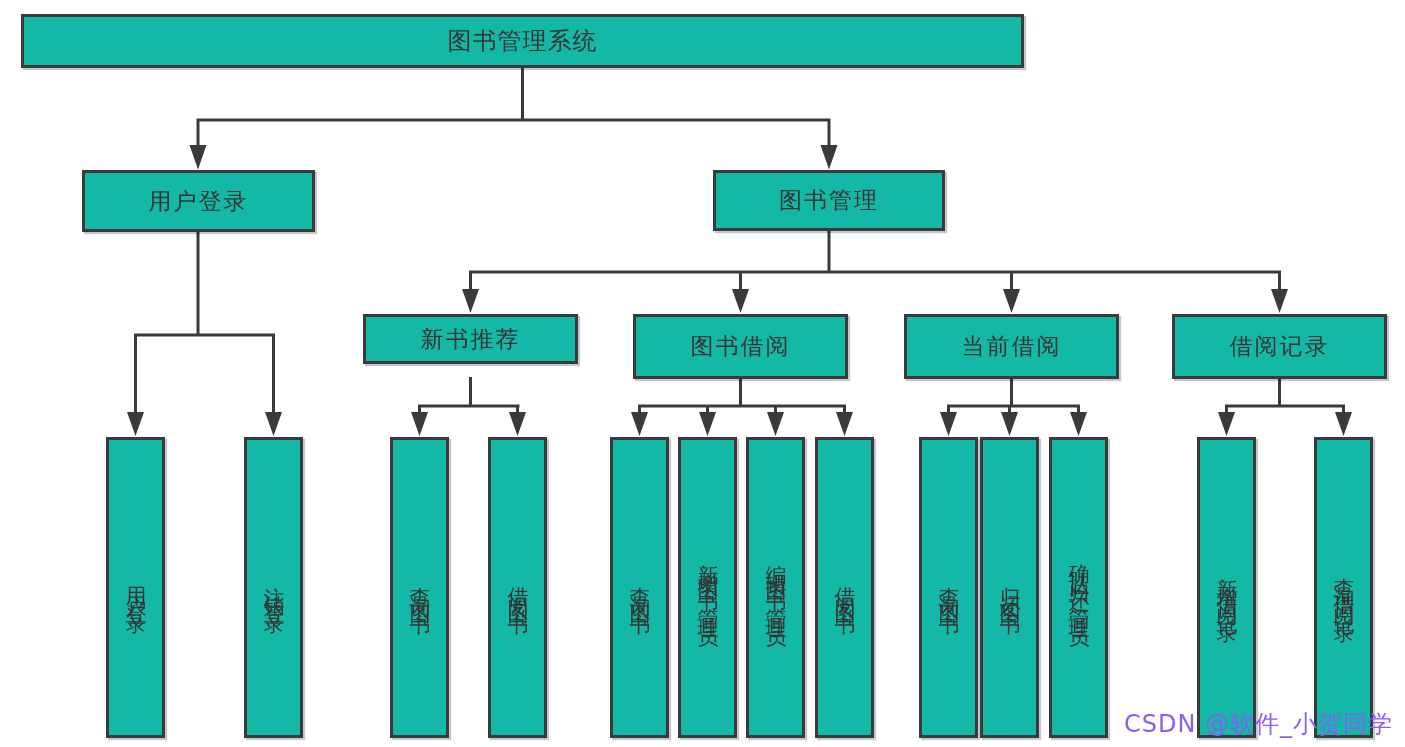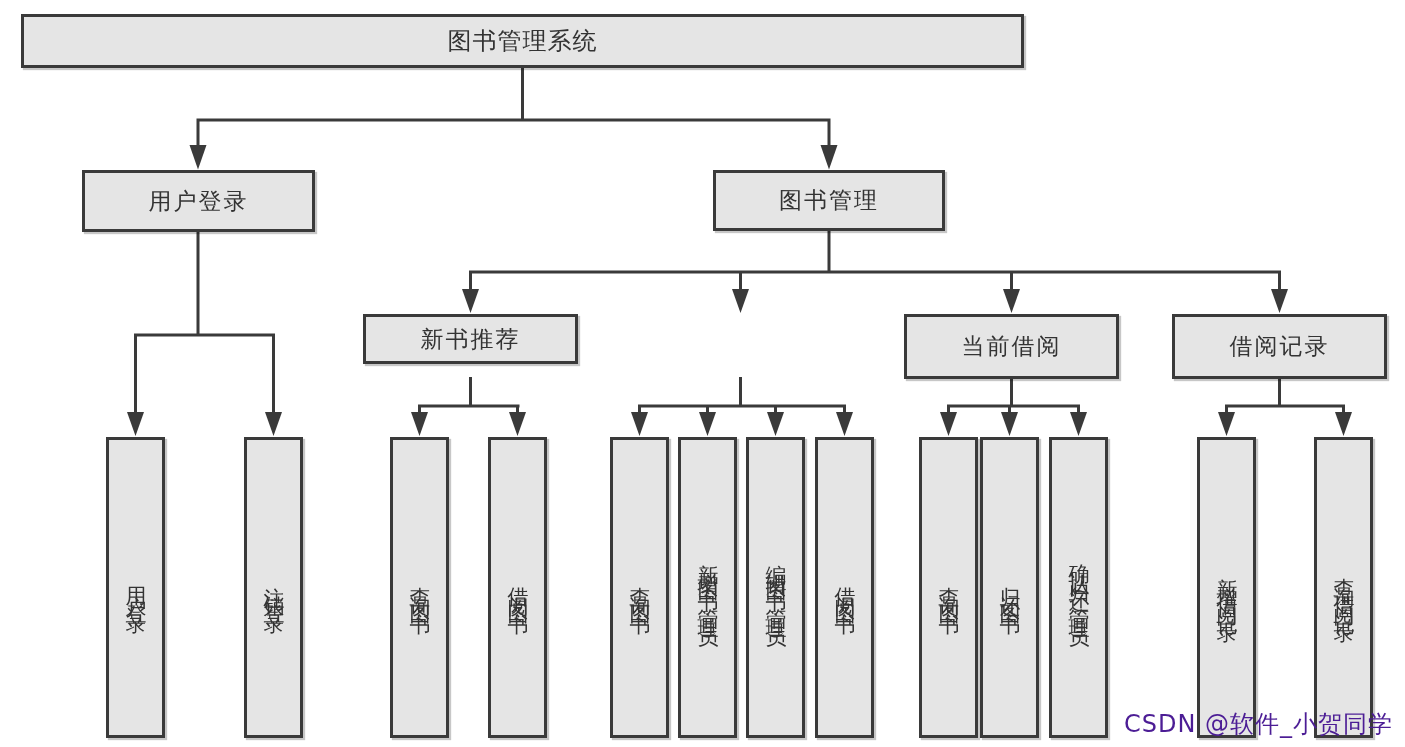--- a/index.html
+++ b/index.html
@@ -2,33 +2,33 @@
 <html><head>
 <meta charset="utf-8">
 <style>
   html,body{margin:0;padding:0;background:#ffffff;}
   .canvas{
     position:relative;width:1405px;height:747px;background:#ffffff;
     font-family:"DejaVu Sans",sans-serif;color:#333333;overflow:hidden;
   }
   .connectors{position:absolute;left:0;top:0;z-index:0;}
   .box{
-    position:absolute;box-sizing:border-box;background:#e5e5e5;
+    position:absolute;box-sizing:border-box;background:#14b8a6;
     border:3px solid #3a3a3a;display:flex;align-items:center;justify-content:center;
     box-shadow:2px 2px 1px rgba(0,0,0,0.22);z-index:1;
   }
   .h-label{font-size:23px;letter-spacing:2px;white-space:nowrap;}
   .root .h-label{font-size:24px;letter-spacing:1px;}
   .v-label{
     writing-mode:vertical-rl;text-orientation:mixed;
     font-size:21px;line-height:1;letter-spacing:9px;white-space:nowrap;
   }
   .watermark{
     position:absolute;right:12px;bottom:7px;z-index:5;
-    font-size:24px;color:#4c1d95;letter-spacing:1px;white-space:nowrap;margin-left:23px;
+    font-size:24px;color:#8b5cf6;letter-spacing:1px;white-space:nowrap;margin-left:23px;
   }
 </style>
 </head>
 <body>
 
 <div class="canvas">
 
   <svg class="connectors" width="1405" height="747" viewBox="0 0 1405 747">
     <g stroke="#3a3a3a" stroke-width="3" fill="none">
       <path d="M522.5 66 V120 M196.5 120 H830.5 M198 120 V148 M829 120 V148"></path>
@@ -68,20 +68,23 @@
 
   <div class="box" style="left:82px;top:170px;width:233px;height:62px">
     <span class="h-label">用户登录</span>
   </div>
   <div class="box" style="left:713px;top:170px;width:232px;height:61px">
     <span class="h-label">图书管理</span>
   </div>
 
   <div class="box" style="left:363px;top:314px;width:215px;height:50px">
     <span class="h-label">新书推荐</span>
+  </div>
+  <div class="box" style="left:633px;top:314px;width:215px;height:65px">
+    <span class="h-label">图书借阅</span>
   </div>
   <div class="box" style="left:904px;top:314px;width:215px;height:65px">
     <span class="h-label">当前借阅</span>
   </div>
   <div class="box" style="left:1172px;top:314px;width:215px;height:65px">
     <span class="h-label">借阅记录</span>
   </div>
 
   <div class="box leaf" style="left:106px;top:437px;width:59px;height:301px">
     <span class="v-label">用户登录</span>

